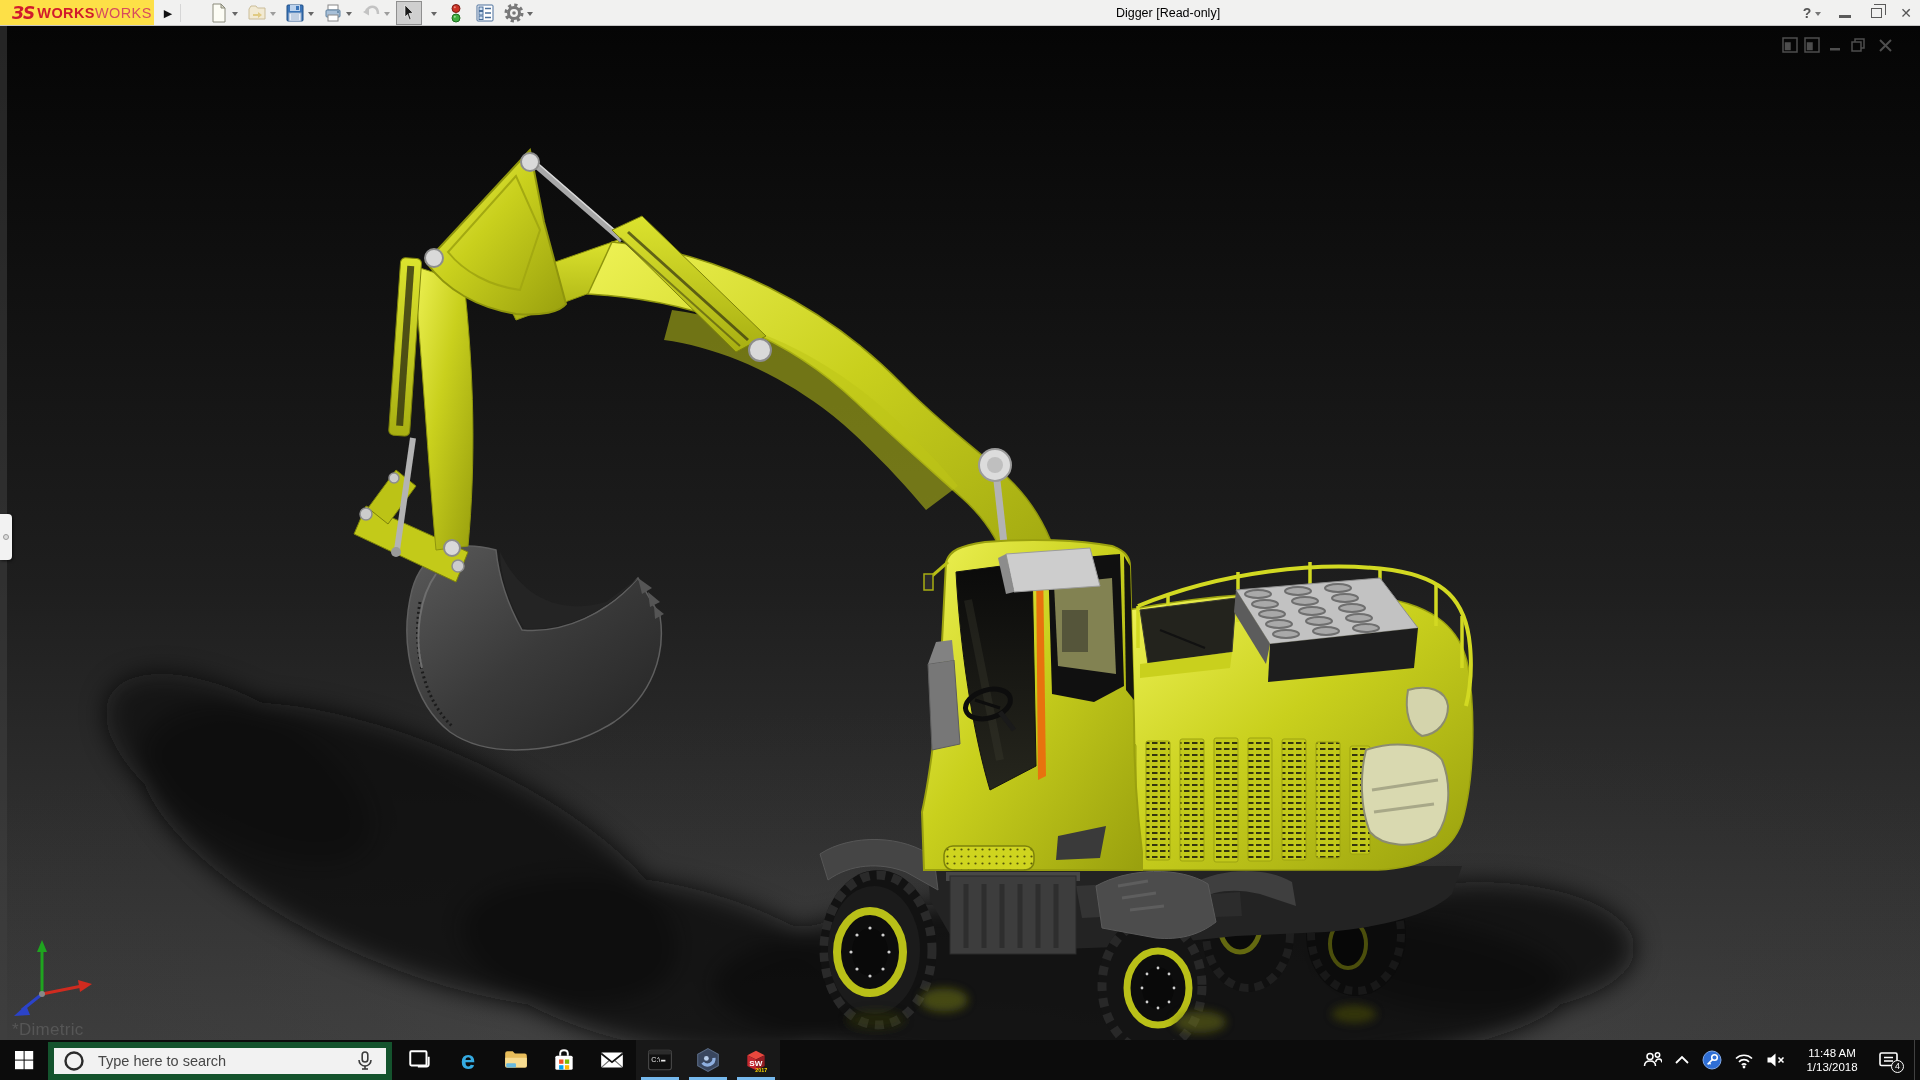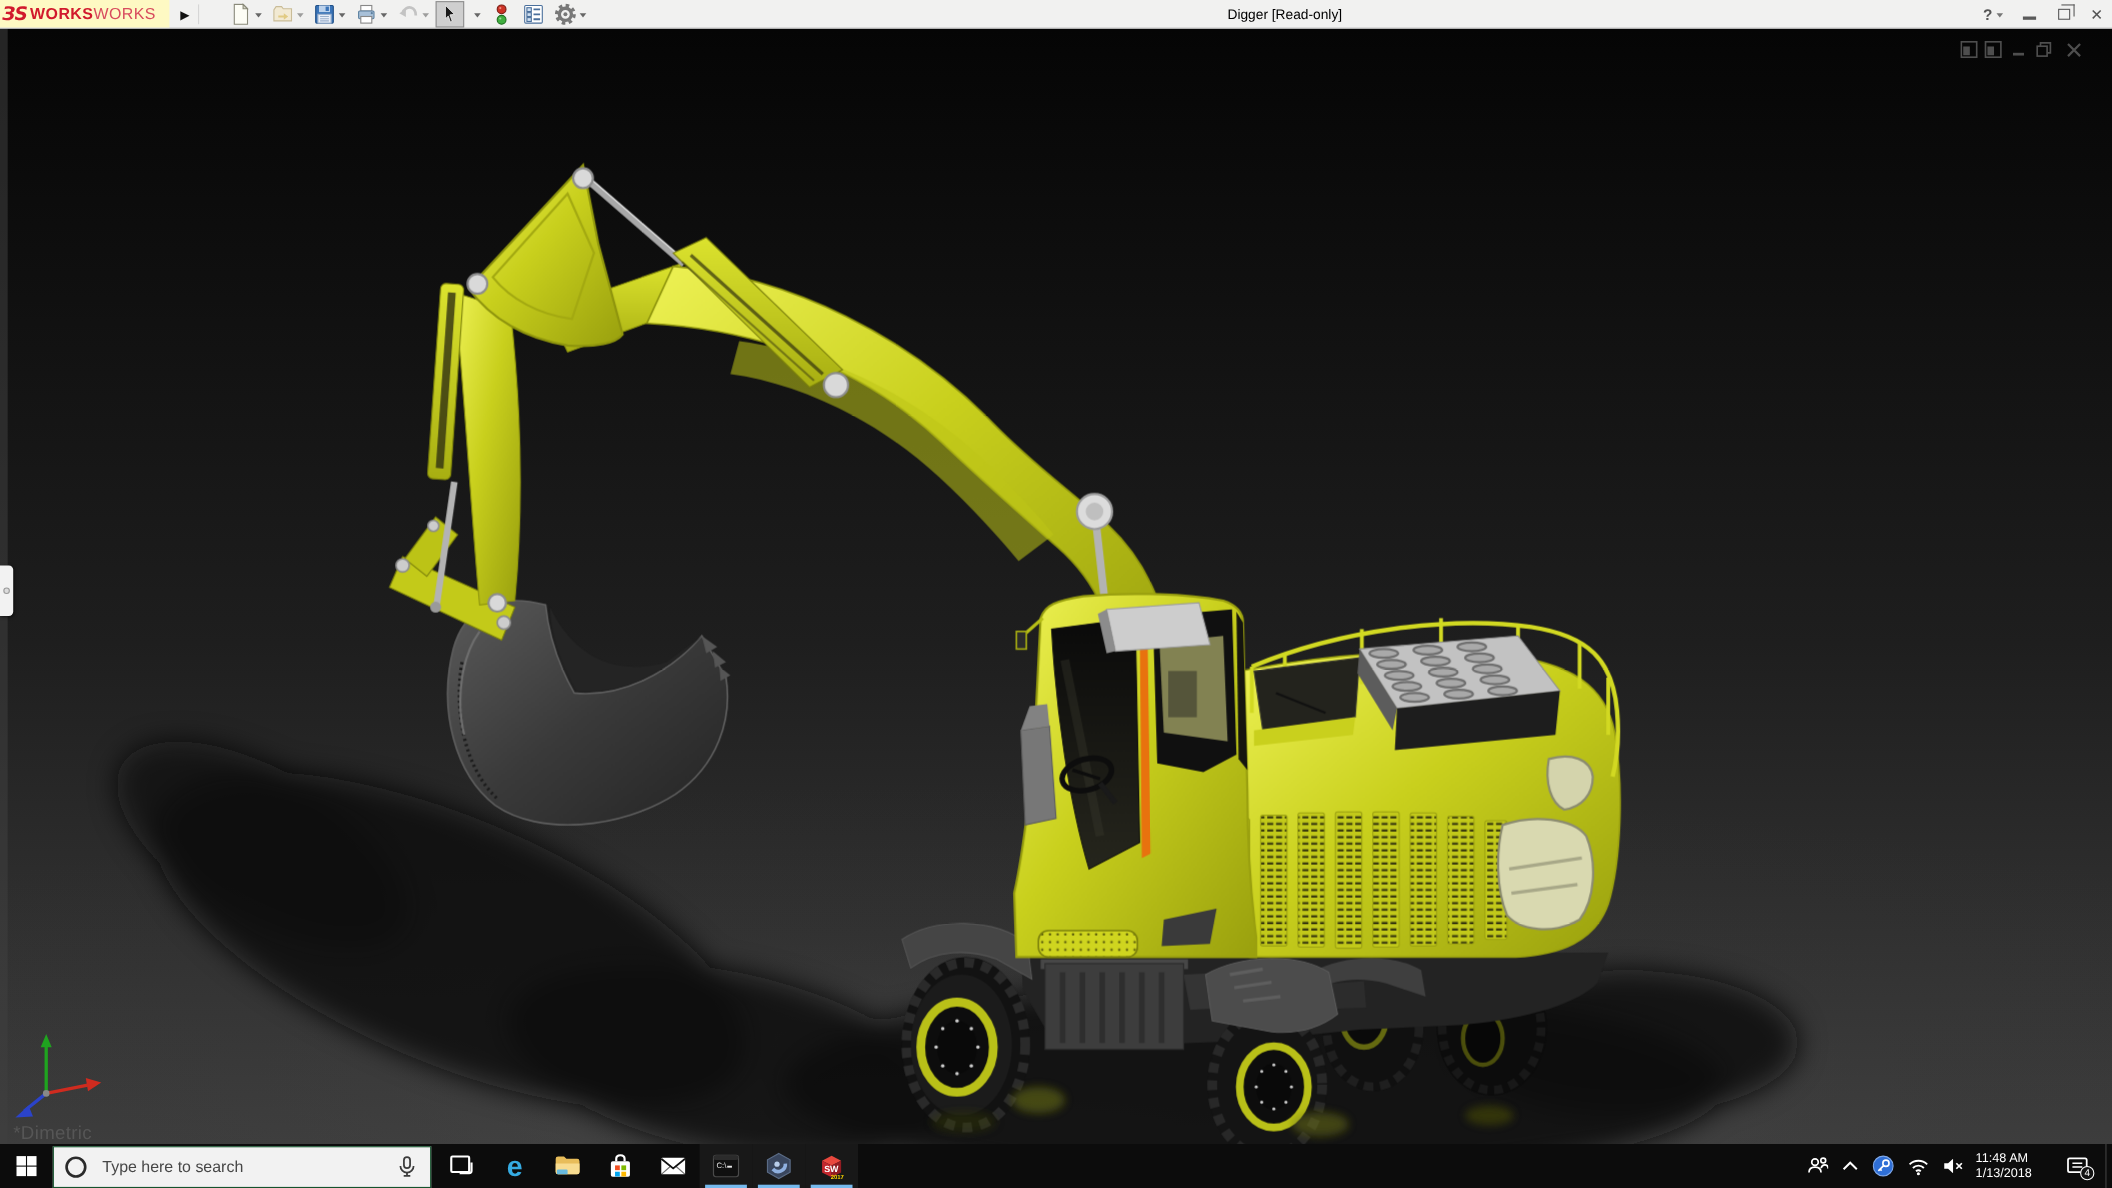--- a/index.html
+++ b/index.html
@@ -6,21 +6,21 @@
   --excavator-yellow:#c9d01d; --excavator-yellow-dark:#9aa00f; --cab-orange:#e8720e;
   --logo-red:#d11a2d; --titlebar-bg:#f1f1f0; --taskbar-bg:#0c0c0c;
   --taskbar-underline:#76b9ed; --search-bg:#f2f2f2; --viewport-top:#060606; --viewport-bottom:#3c3c3c;
 }
 *{margin:0;padding:0;box-sizing:border-box}
 html,body{width:1920px;height:1080px;overflow:hidden}
 body{background:#000;font-family:"Liberation Sans",sans-serif;position:relative}
 
 
 .titlebar{position:absolute;left:0;top:0;width:1920px;height:26px;background:var(--titlebar-bg);border-bottom:1px solid #c6c6c6;z-index:20}
-.logo{position:absolute;left:0;top:0;width:154px;height:25px;background:#fef9c3;display:flex;align-items:center;padding-left:2px}
+.logo{position:absolute;left:0;top:0;width:154px;height:25px;background:#fde047;display:flex;align-items:center;padding-left:12px}
 .logo .mark{color:var(--logo-red);font-weight:700;font-style:italic;font-size:17px;font-family:"DejaVu Sans",sans-serif;margin-right:3px;letter-spacing:-1px}
 .logo .brand{font-size:14.5px;color:var(--logo-red);letter-spacing:.4px;font-family:"Liberation Sans",sans-serif}
 .logo .brand b{font-weight:700}
 .logo .brand i{font-style:normal;font-weight:400;color:#d84b5e}
 .expander{position:absolute;left:160px;top:3px;width:16px;height:20px;font-size:11px;color:#111;display:flex;align-items:center;justify-content:center}
 .sep{position:absolute;left:180px;top:4px;width:1px;height:18px;background:#d6d6d6}
 .toolbar{position:absolute;left:206px;top:1px;height:24px;display:flex;align-items:center}
 .tbtn{display:flex;align-items:center;height:24px;padding:0 2px;margin-right:3px;border:1px solid transparent}
 .tbtn svg{width:20px;height:20px;display:block}
 .tbtn.active{background:#cfcfcf;border:1px solid #8f8f8f}
@@ -39,32 +39,32 @@
 #scene{position:absolute;left:0;top:0;width:1920px;height:1080px;z-index:1}
 .vp-ctls{position:absolute;left:1782px;top:34px;z-index:5}
 .left-tab{position:absolute;left:0;top:514px;width:12px;height:46px;background:#f2f2f2;border-radius:0 4px 4px 0;z-index:5;box-shadow:1px 1px 3px rgba(0,0,0,.6)}
 .left-tab .dot{position:absolute;left:3px;top:20px;width:6px;height:6px;border-radius:50%;border:1.5px solid #9a9a9a;background:#dcdcdc}
 .orientation{position:absolute;left:12px;top:1020px;color:#565656;font-size:17px;z-index:5;letter-spacing:.3px}
 .triad{position:absolute;left:8px;top:934px;z-index:5}
 
 
 .taskbar{position:absolute;left:0;top:1040px;width:1920px;height:40px;background:var(--taskbar-bg);z-index:30}
 .start{position:absolute;left:0;top:0;width:48px;height:40px;display:flex;align-items:center;justify-content:center}
-.searchbox{position:absolute;left:48px;top:2px;width:344px;height:38px;background:var(--search-bg);border:1px solid #14532d;display:flex;align-items:center}
+.searchbox{position:absolute;left:48px;top:2px;width:344px;height:38px;background:var(--search-bg);border:6px solid #14532d;display:flex;align-items:center}
 .searchbox .ring{margin-left:9px}
 .searchbox .ph{margin-left:13px;font-size:14.5px;color:#474747;flex:1}
 .searchbox .mic{margin-right:10px}
 .apps{position:absolute;left:396px;top:0;display:flex}
 .app{width:48px;height:40px;display:flex;align-items:center;justify-content:center;position:relative}
 .app svg{width:26px;height:26px;display:block}
 .app.running{background:rgba(255,255,255,.05)}
 .app.running::after{content:"";position:absolute;left:5px;right:5px;bottom:0;height:3px;background:var(--taskbar-underline)}
 .tray{position:absolute;right:0;top:0;height:40px;display:flex;align-items:center}
 .tray .ticon{margin:0 6px;display:flex;align-items:center;justify-content:center}
-.clock{width:72px;text-align:left;color:#fff;font-size:11.5px;line-height:14px;margin:0 4px}
+.clock{width:72px;text-align:center;color:#fff;font-size:11.5px;line-height:14px;margin:0 4px}
 .action{position:relative;margin:0 4px 0 8px}
 .badge{position:absolute;right:-4px;bottom:-3px;width:13px;height:13px;border-radius:50%;background:#141414;border:1.5px solid #fff;color:#fff;font-size:9px;line-height:11px;text-align:center}
 .sd{width:6px;height:40px;border-left:1px solid rgba(255,255,255,.22);margin-left:8px}
 text{font-family:"Liberation Sans",sans-serif}
 </style>
 </head>
 <body>
 
 <svg id="scene" viewBox="0 0 1920 1080">
   <defs>

